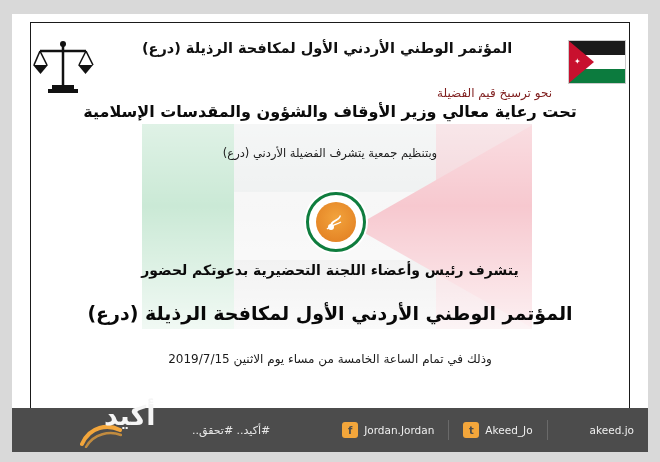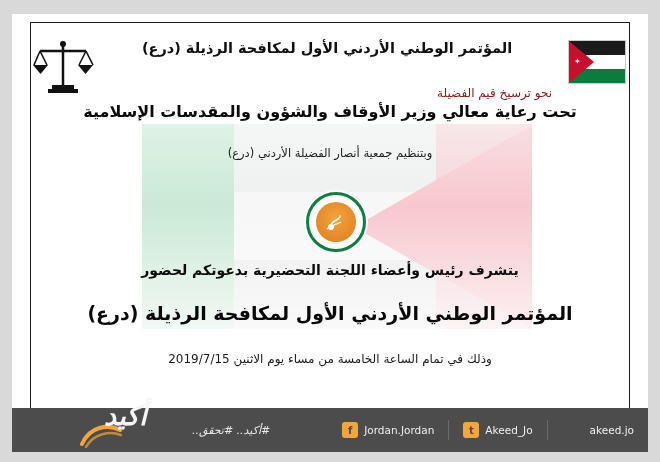--- a/index.html
+++ b/index.html
@@ -139,21 +139,21 @@
 
   
   .akeed-bar{
     position:absolute;left:12px;bottom:10px;width:636px;height:44px;
     background:#4c4c4c;
     display:flex;align-items:center;
     direction:ltr;
   }
   .akeed-left{
     width:300px;height:44px;position:relative;
-    display:flex;align-items:center;font-style:italic;
+    display:flex;align-items:center;
   }
   .akeed-logo{
     position:absolute;left:92px;top:-8px;
     font-family:"DejaVu Sans","Liberation Sans",sans-serif;
     font-size:27px;font-weight:bold;color:#f5f5f5;
     direction:rtl;
   }
   .akeed-swoosh{
     position:absolute;left:68px;top:14px;width:42px;height:26px;
   }
@@ -223,21 +223,21 @@
       <div class="s s1"></div>
       <div class="s s2"></div>
       <div class="s s3"></div>
       <div class="tri2"></div>
       <div class="star">✦</div>
     </div>
 
     <div class="txt t-title1">المؤتمر الوطني الأردني الأول لمكافحة الرذيلة (درع)</div>
     <div class="txt t-sub1">نحو ترسيخ قيم الفضيلة</div>
     <div class="txt t-patron">تحت رعاية معالي وزير الأوقاف والشؤون والمقدسات الإسلامية</div>
-    <div class="txt t-org">وبتنظيم جمعية أنصار الفضيلة الأردني (درع)</div>
+    <div class="txt t-org">وبتنظيم جمعية يتشرف الفضيلة الأردني (درع)</div>
 
     <div class="badge">
       <div class="inner">
         <svg width="24" height="24" viewBox="0 0 24 24">
           <path d="M6 17 C6 9, 14 11, 16 5 L17 6 C15 12, 8 11, 8 17 Z" fill="#ffffff"></path>
           <circle cx="7" cy="17" r="3" fill="#ffffff"></circle>
           <path d="M3 19 C7 15, 12 15, 17 12" stroke="#ffffff" stroke-width="1.4" fill="none"></path>
         </svg>
       </div>
     </div>

